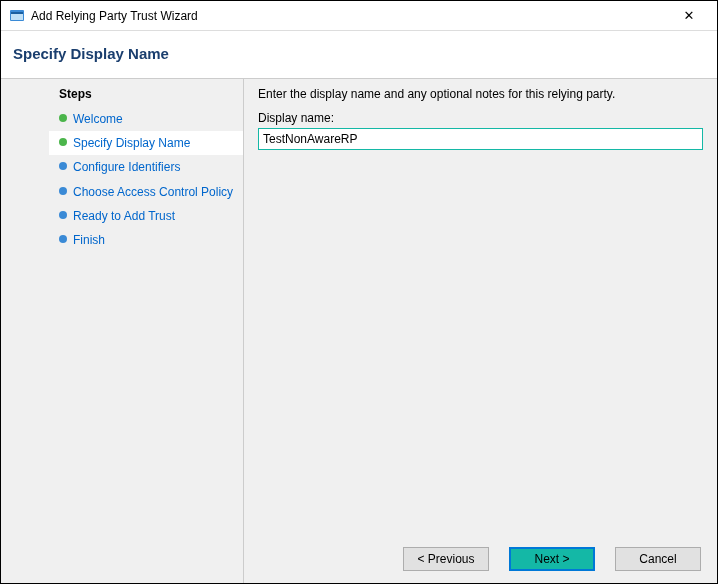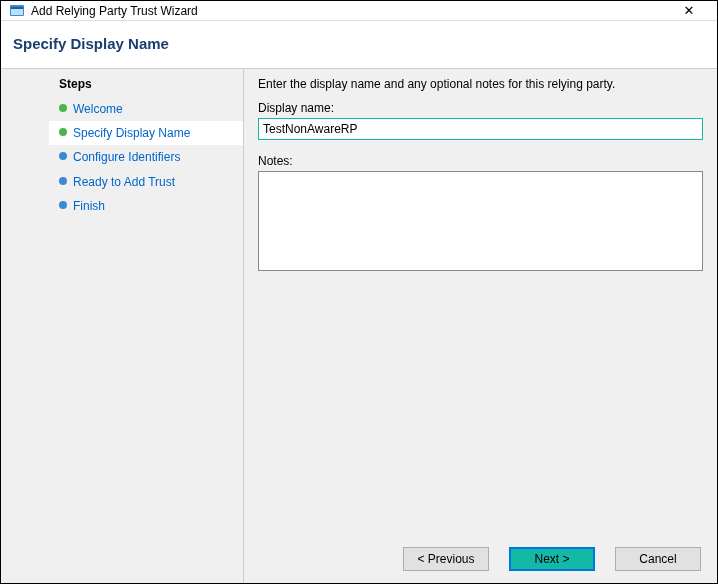--- a/index.html
+++ b/index.html
@@ -13,21 +13,21 @@
     }
     .window {
       width: 718px;
       height: 584px;
       border: 1px solid #000;
       background: #fff;
       display: flex;
       flex-direction: column;
     }
     .titlebar {
-      height: 20px;
+      height: 30px;
       display: flex;
       align-items: center;
       padding: 0 8px;
       background: #fff;
       border-bottom: 1px solid #ddd;
     }
     .titlebar .icon-slot {
       width: 16px;
       height: 16px;
       margin-right: 6px;
@@ -204,38 +204,38 @@
       <div class="step-item current">
         <span class="step-bullet bullet-done"></span>
         <span>Specify Display Name</span>
       </div>
       <div class="step-item">
         <span class="step-bullet bullet-pending"></span>
         <span>Configure Identifiers</span>
       </div>
       <div class="step-item">
         <span class="step-bullet bullet-pending"></span>
+        <span>Choose Access Control Policy</span>
+      </div>
+      <div class="step-item">
+        <span class="step-bullet bullet-pending"></span>
         <span>Ready to Add Trust</span>
       </div>
       <div class="step-item">
         <span class="step-bullet bullet-pending"></span>
         <span>Finish</span>
       </div>
     </div>
 
     <div class="main">
       <div class="instruction">Enter the display name and any optional notes for this relying party.</div>
 
       <div class="field-label">Display name:</div>
       <input type="text" class="text-input" value="TestNonAwareRP" style="">
 
-      <div class="notes-area-wrap">
-        <div class="field-label">Notes:</div>
-        <textarea class="notes-textarea" value="" style=""></textarea>
-      </div>
 
       <div class="spacer"></div>
 
       <div class="button-row">
         <button class="btn">&lt; Previous</button>
         <button class="btn primary">Next &gt;</button>
         <button class="btn">Cancel</button>
       </div>
     </div>
 

